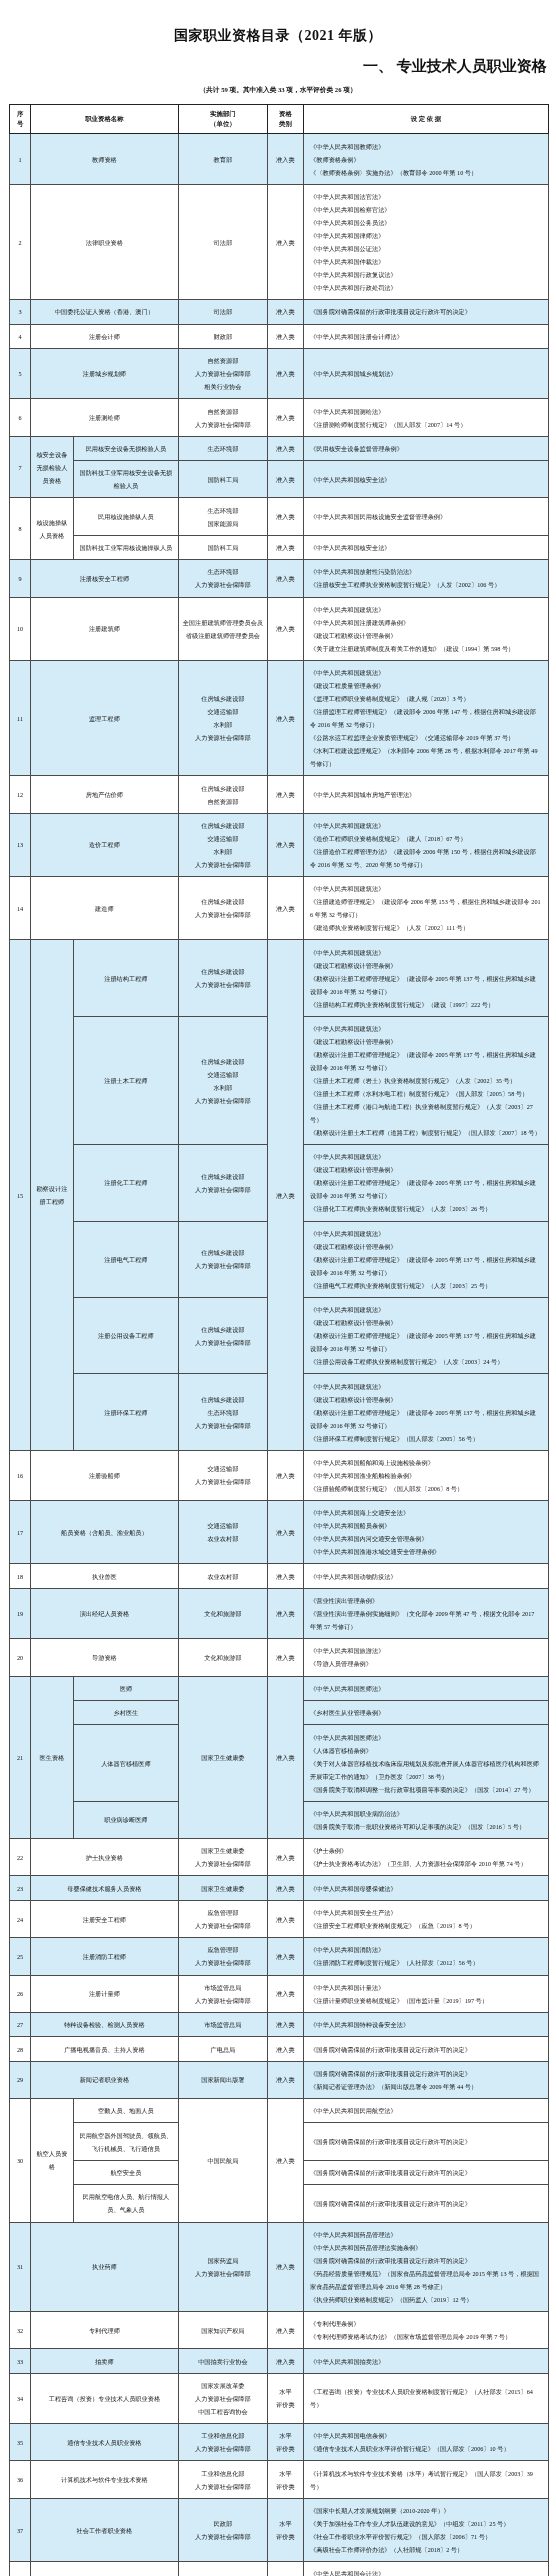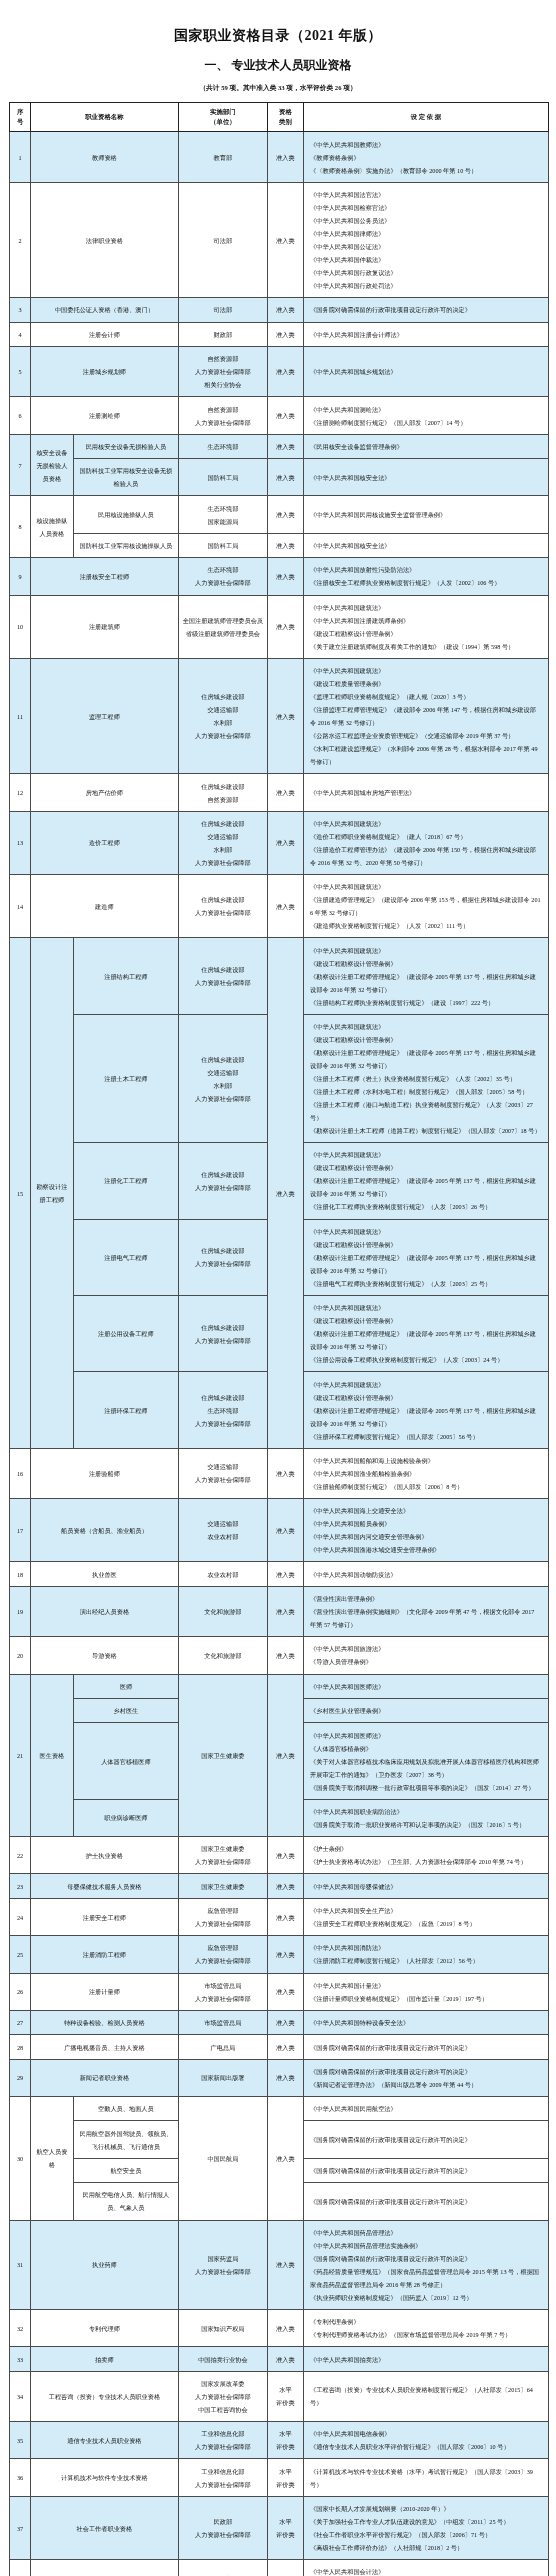--- a/index.html
+++ b/index.html
@@ -10,22 +10,22 @@
   }
   .page { padding: 13.4px 9.3px 25px 9.3px; }
   .doc-title {
     text-align: center;
     font-size: 14px;
     font-weight: bold;
     letter-spacing: 0.5px;
     margin: 13.4px 0 12.4px 0;
   }
   .section-title {
-    text-align: center;
-    font-size: 12px;
+    text-align: right;
+    font-size: 15px;
     font-weight: bold;
     margin: 0 0 10.3px 0;
   }
   .count-note {
     text-align: center;
     font-size: 6.7px;
     font-weight: bold;
     margin: 0 0 8.2px 0;
   }
   table.catalog {

